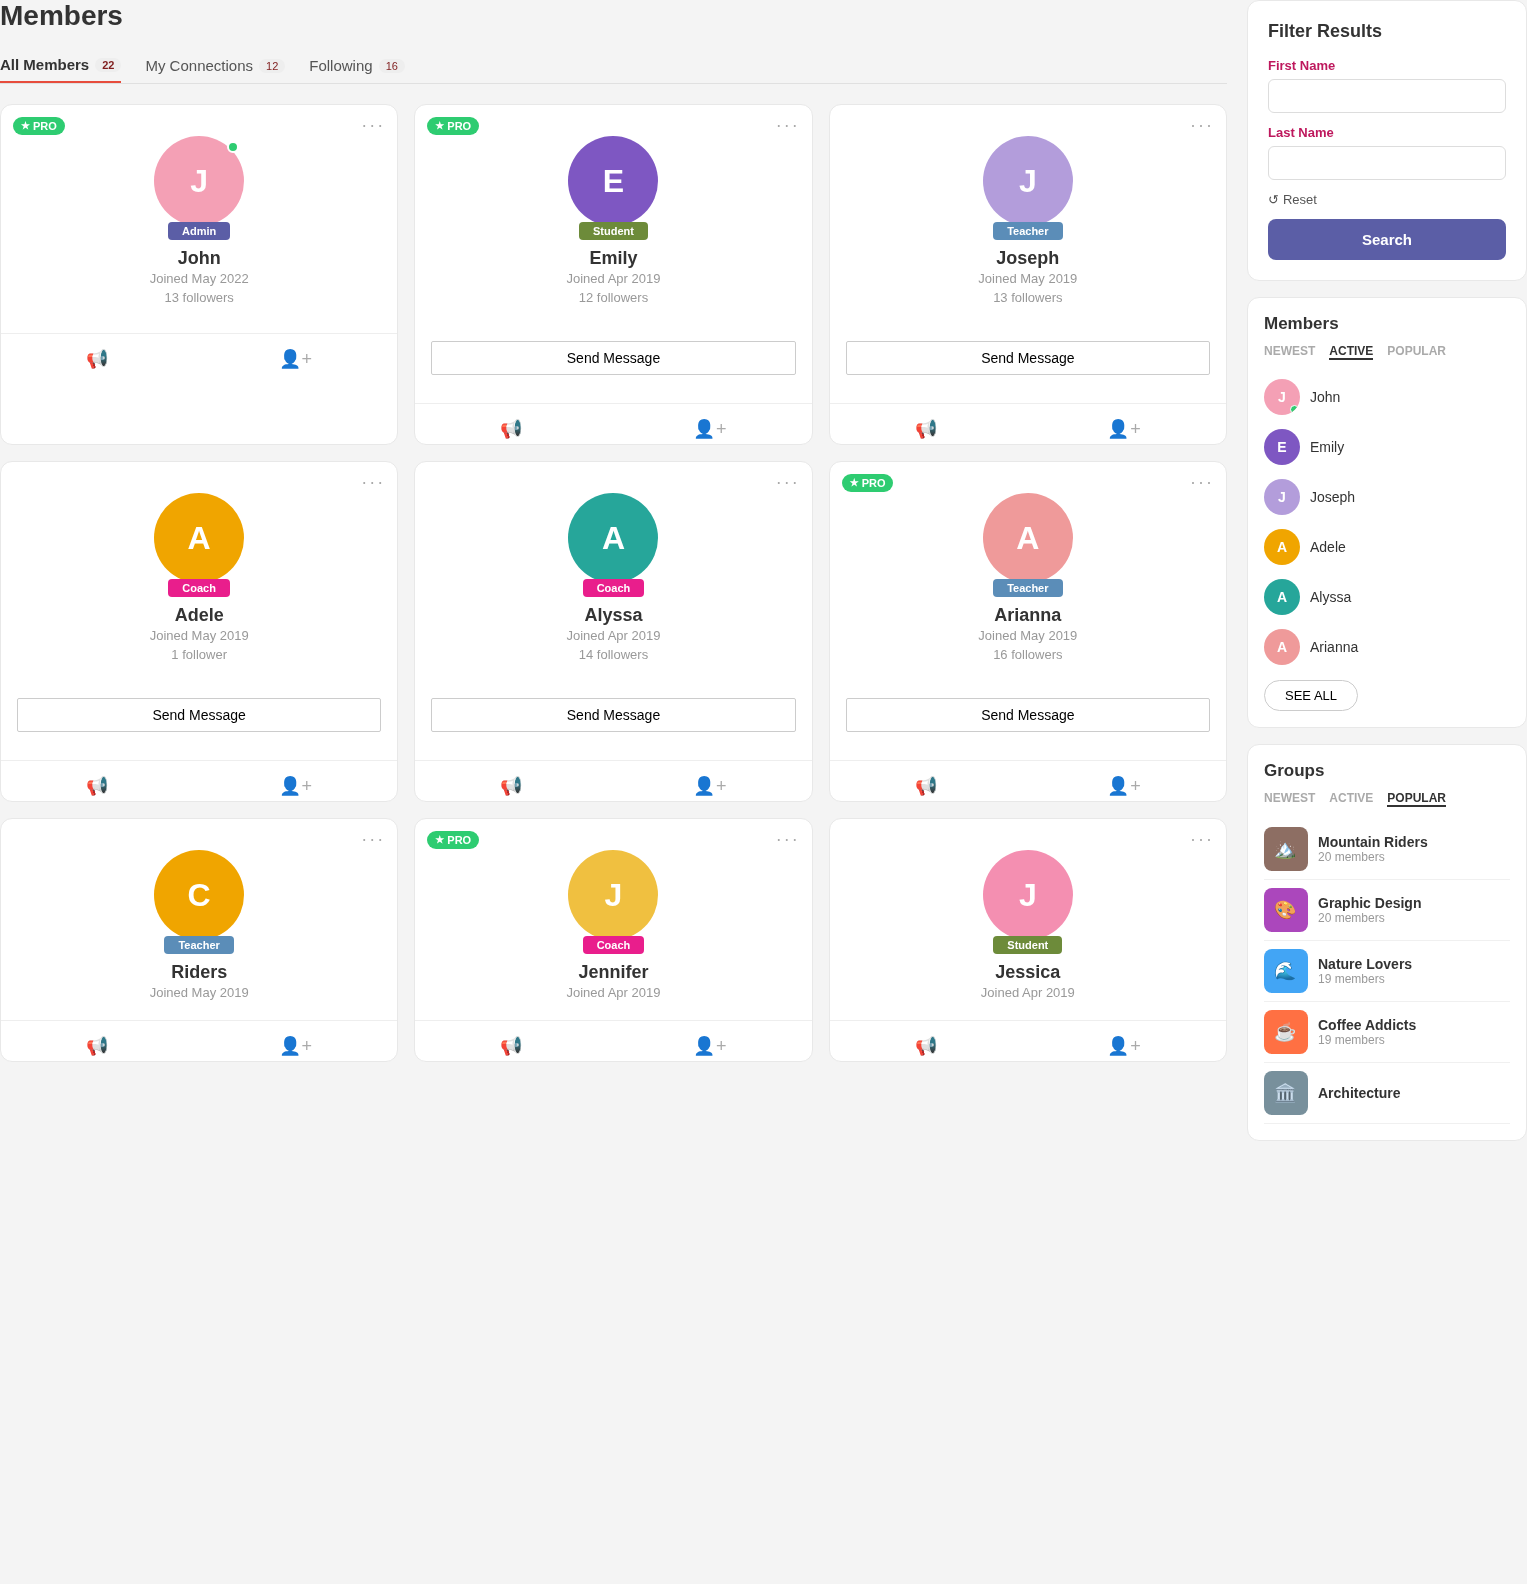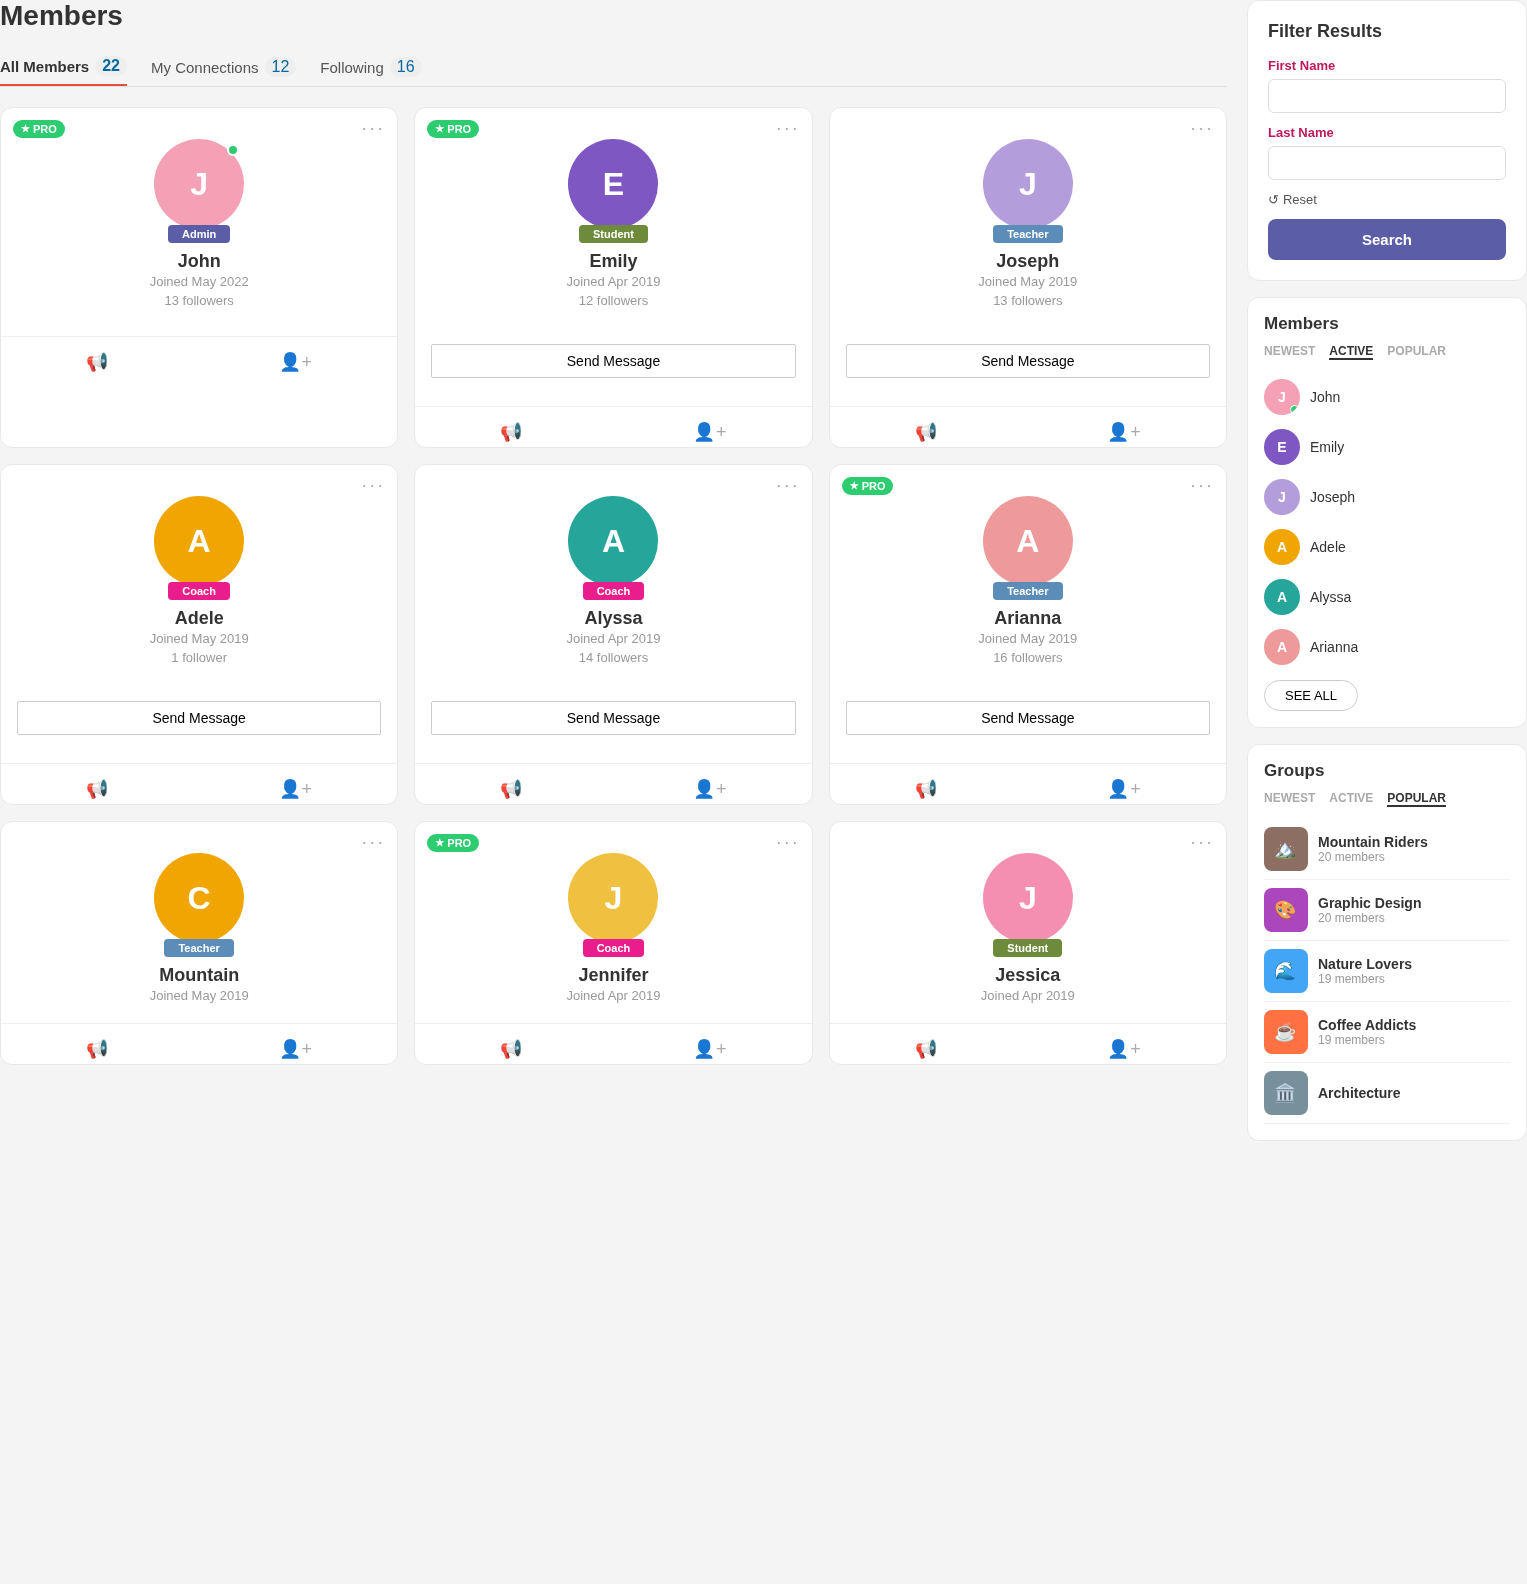--- a/index.html
+++ b/index.html
@@ -7,21 +7,21 @@
 
     .page-wrapper { display: flex; gap: 20px; max-width: 1527px; }
 
     .main-content { flex: 1; }
 
     h1.page-title { font-size: 28px; font-weight: 700; margin-bottom: 16px; }
 
     .tabs { display: flex; align-items: center; gap: 24px; border-bottom: 1px solid #e0e0e0; margin-bottom: 20px; }
     .tab { padding: 8px 0; font-size: 15px; color: #555; cursor: pointer; display: flex; align-items: center; gap: 6px; }
     .tab.active { color: #333; font-weight: 600; border-bottom: 2px solid #e74c3c; }
-    .tab .count { font-size: 16px; background: #eee; border-radius: 10px; padding: 1px 7px; color: #0369a1; }
+    .tab .count { font-size: 11px; background: #eee; border-radius: 10px; padding: 1px 7px; color: #7f1d1d; }
 
     .toolbar { display: flex; justify-content: flex-end; align-items: center; gap: 10px; margin-bottom: 16px; }
     .sort-dropdown { border: 1px solid #ccc; background: #fff; padding: 6px 12px; border-radius: 6px; font-size: 14px; cursor: pointer; display: flex; align-items: center; gap: 6px; }
     .view-toggle { display: flex; gap: 4px; }
     .view-btn { background: #fff; border: 1px solid #ccc; padding: 6px 10px; border-radius: 4px; cursor: pointer; font-size: 16px; }
     .view-btn.active { background: #f0f0f0; }
 
     .members-grid { display: grid; grid-template-columns: repeat(3, 1fr); gap: 16px; }
 
     .member-card { background: #fff; border-radius: 12px; padding: 0; overflow: hidden; position: relative; border: 1px solid #e8e8e8; }
@@ -257,21 +257,21 @@
     <span class="more-dots">···</span>
   </div>
     <div class="card-body">
       <div class="avatar-wrap">
     <div class="avatar-circle" style="background:#f0a500">
       <div class="avatar-placeholder" style="background:#f0a500">C</div>
     </div>
 
   </div>
       <div class="role-badge role-teacher">Teacher</div>
-      <div class="member-name">Mountain</div>
+      <div class="member-name">Riders</div>
       <div class="member-joined">Joined May 2019</div>
 
     </div>
     <div class="card-actions">
     <span class="action-icon">📢</span>
     <span class="action-icon">👤+</span>
   </div>
   </div>
         <div class="member-card">
     <div class="card-top-bar">

